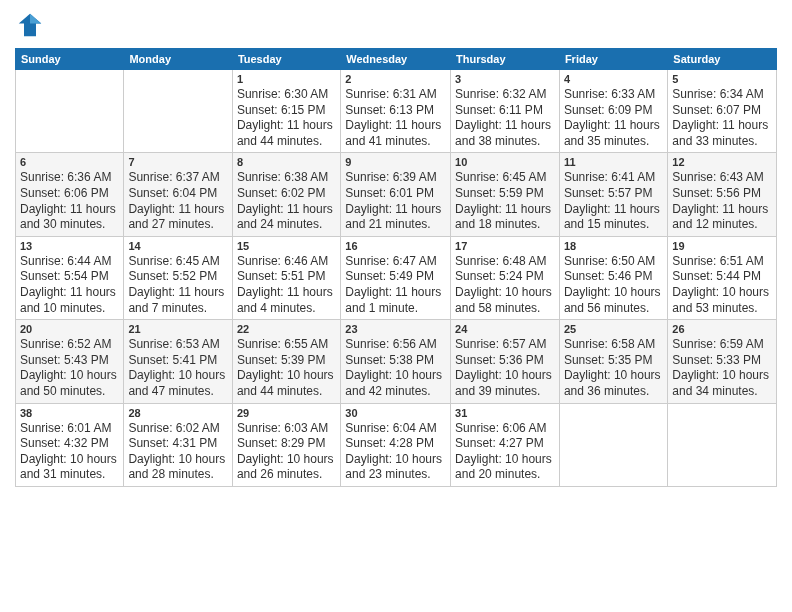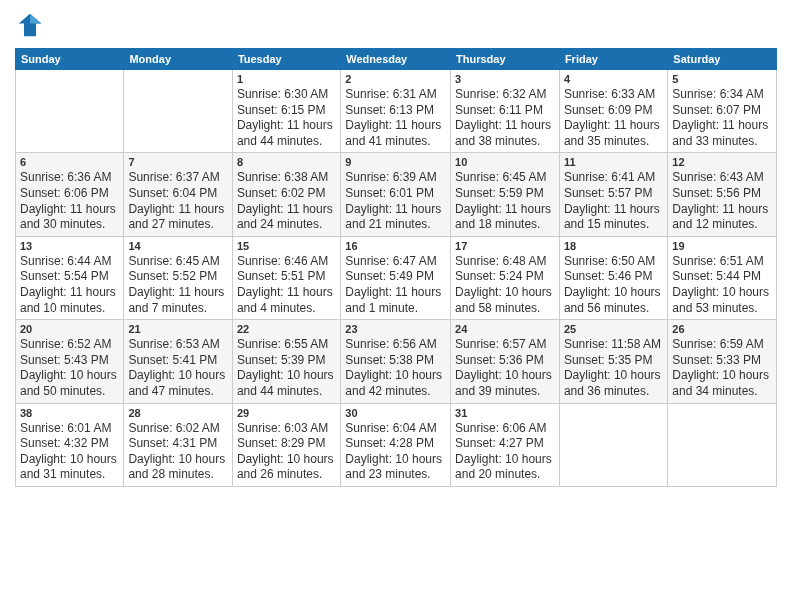--- a/index.html
+++ b/index.html
@@ -281,21 +281,21 @@
 Daylight: 10 hours and 42 minutes.</div>
           </td>
           <td>
             <span class="day-number">24</span>
             <div class="day-info">Sunrise: 6:57 AM
 Sunset: 5:36 PM
 Daylight: 10 hours and 39 minutes.</div>
           </td>
           <td>
             <span class="day-number">25</span>
-            <div class="day-info">Sunrise: 11:58 AM
+            <div class="day-info">Sunrise: 6:58 AM
 Sunset: 5:35 PM
 Daylight: 10 hours and 36 minutes.</div>
           </td>
           <td>
             <span class="day-number">26</span>
             <div class="day-info">Sunrise: 6:59 AM
 Sunset: 5:33 PM
 Daylight: 10 hours and 34 minutes.</div>
           </td>
         </tr>

